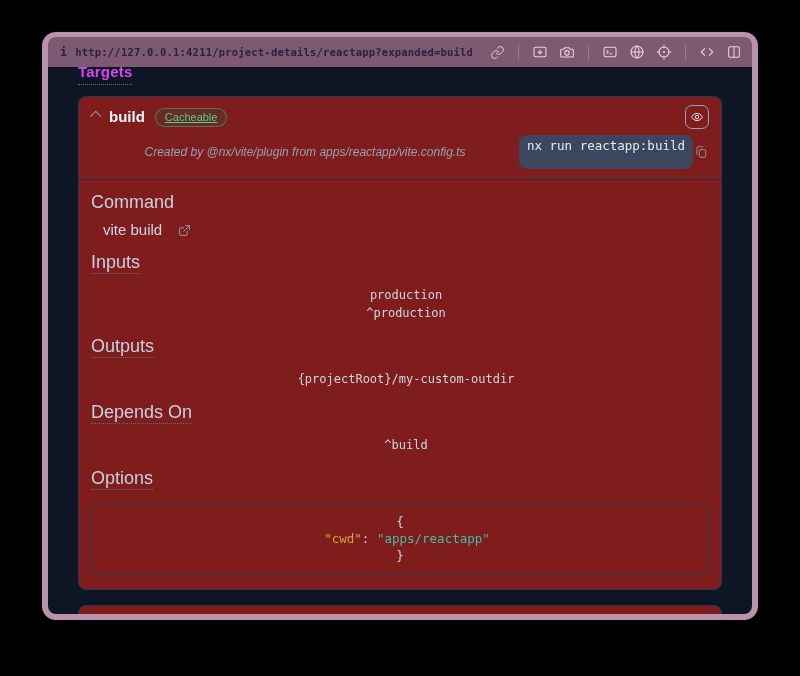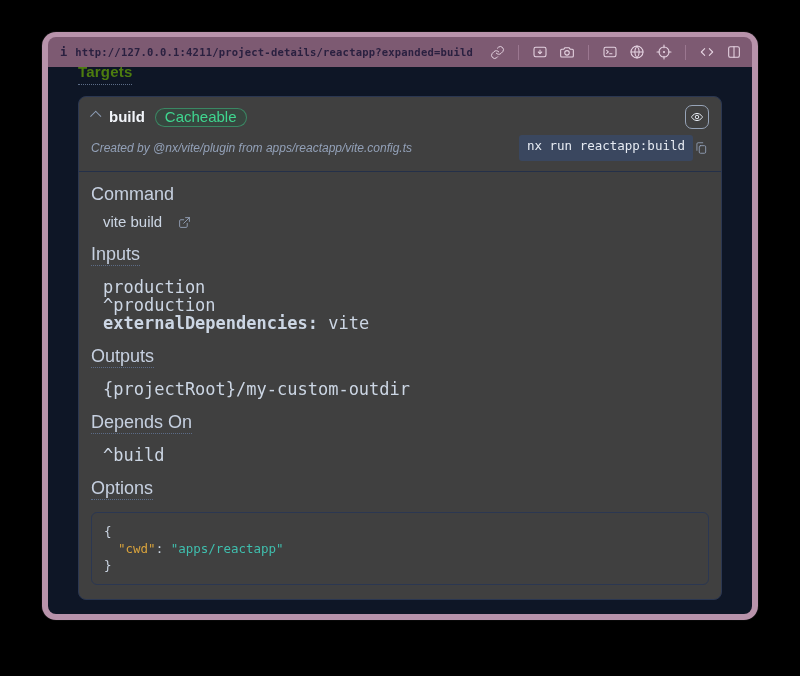--- a/index.html
+++ b/index.html
@@ -33,66 +33,66 @@
   .tdiv { width:1px; height:15px; background:#9b7790; margin:0 2px; }
 
   
   .content {
     flex:1; background:#0e1626; border-radius:0 0 8px 8px; overflow:hidden;
     position:relative;
   }
   .page { padding:0 30px; margin-top:-4px; }
 
   .page-heading {
-    display:inline-block; font-size:15px; font-weight:600; color:#4d7c0f;
+    display:inline-block; font-size:15px; font-weight:600; color:#d946ef;
     letter-spacing:.2px; padding-bottom:4px; border-bottom:1px dotted #5c6c87;
     margin-bottom:11px; line-height:17px;
   }
 
   .card {
-    border:1px solid #2b3751; border-radius:8px; background:#404040;
+    border:1px solid #2b3751; border-radius:8px; background:#7f1d1d;text-align:center;
   }
   .card-row1 { display:flex; align-items:center; gap:10px; padding:8px 12px 0 12px; }
   .chev { width:8px; height:8px; border-left:1.6px solid #8fa0ba; border-bottom:1.6px solid #8fa0ba;
           display:inline-block; flex:none; cursor:pointer; }
   .chev.up   { transform:rotate(135deg) translate(-1px,0); }
   .target-name { font-size:15px; font-weight:bold; color:#f2f5fa; line-height:18px; }
   .badge {
-    font-size:15px; color:#3fd68f; border:1px solid rgba(63,214,143,.45);
-    background:rgba(16,100,60,.18); border-radius:999px; padding:2px 9px 3px; line-height:12px;
+    font-size:11px; color:#3fd68f; border:1px solid rgba(63,214,143,.45);
+    background:rgba(16,100,60,.18); border-radius:999px; padding:2px 9px 3px; line-height:12px;text-decoration:underline;
   }
   .eye-btn {
     margin-left:auto; width:24px; height:24px; border:1px solid #97a4b8; border-radius:7px;
     display:flex; align-items:center; justify-content:center; cursor:pointer; background:transparent;
   }
   .eye-btn svg { stroke:#e6ebf3; fill:none; stroke-width:1.7; }
   .card-row2 { display:flex; align-items:center; padding:6px 12px 10px 12px;
                border-bottom:1px solid #243049; }
   .created-by { font-style:italic; font-size:12px; color:#93a1b8; flex:1; line-height:15px; }
   .run-chip {
     font-family:"DejaVu Sans Mono", monospace; font-size:12.5px; color:#e6ebf3;
-    background:#3a475f; border-radius:3px; padding:3px 8px 8px; line-height:15px; white-space:nowrap;
+    background:#3a475f; border-radius:8px; padding:3px 8px 16px; line-height:15px; white-space:nowrap;
     cursor:pointer;
   }
   .copy-btn { width:16px; height:16px; display:flex; align-items:center; justify-content:center; cursor:pointer;
               background:transparent; border:none; }
   .copy-btn svg { stroke:#93a1b8; fill:none; stroke-width:1.5; stroke-linecap:round; stroke-linejoin:round; }
 
   .card-body { padding:0 12px 14px 12px; }
   .prop-heading {
     display:table; font-size:18px; font-weight:500; color:#c6d0e0;
     margin-top:14px; line-height:16px;
   }
   .prop-heading.dotted { border-bottom:1px dotted #5c6c87; padding-bottom:3px; }
   .prop-heading:not(:first-child) { margin-top:16px; }
   .prop-content { margin:12px 0 0 12px; }
   .cmd-line { display:flex; align-items:center; gap:16px; font-size:15px; color:#ccd6e4; line-height:16px; }
   .ext-link { width:14px; height:14px; display:flex; align-items:center; cursor:pointer; }
   .ext-link svg { stroke:#9aa8bf; fill:none; stroke-width:1.6; stroke-linecap:round; stroke-linejoin:round; }
-  .mono-line { font-family:"DejaVu Sans Mono", monospace; font-size:17px; color:#ccd6e4; line-height:18px; }
+  .mono-line { font-family:"DejaVu Sans Mono", monospace; font-size:12px; color:#ccd6e4; line-height:18px; }
   .mono-line b { font-weight:bold; }
 
   .json-block {
     margin:12px 0 0 0; border:1px solid #2b3751; border-radius:6px;
     padding:10px 12px; font-family:"DejaVu Sans Mono", monospace; font-size:12.5px;
     line-height:17px; color:#ccd6e4;
   }
   .json-indent { padding-left:14px; }
   .json-key { color:#d9a33c; }
   .json-str { color:#3fbfae; }
@@ -210,21 +210,20 @@
                     <path d="M10.5 13.5L21 3"></path>
                   </svg>
               </span>
             </div>
           </div>
 
           <div class="prop-heading dotted">Inputs</div>
           <div class="prop-content">
             <div class="mono-line">production</div>
             <div class="mono-line">^production</div>
-            <div class="mono-line"><b>externalDependencies:</b><span> vite</span></div>
           </div>
 
           <div class="prop-heading dotted">Outputs</div>
           <div class="prop-content">
             <div class="mono-line">{projectRoot}/my-custom-outdir</div>
           </div>
 
           <div class="prop-heading dotted">Depends On</div>
           <div class="prop-content">
             <div class="mono-line">^build</div>

